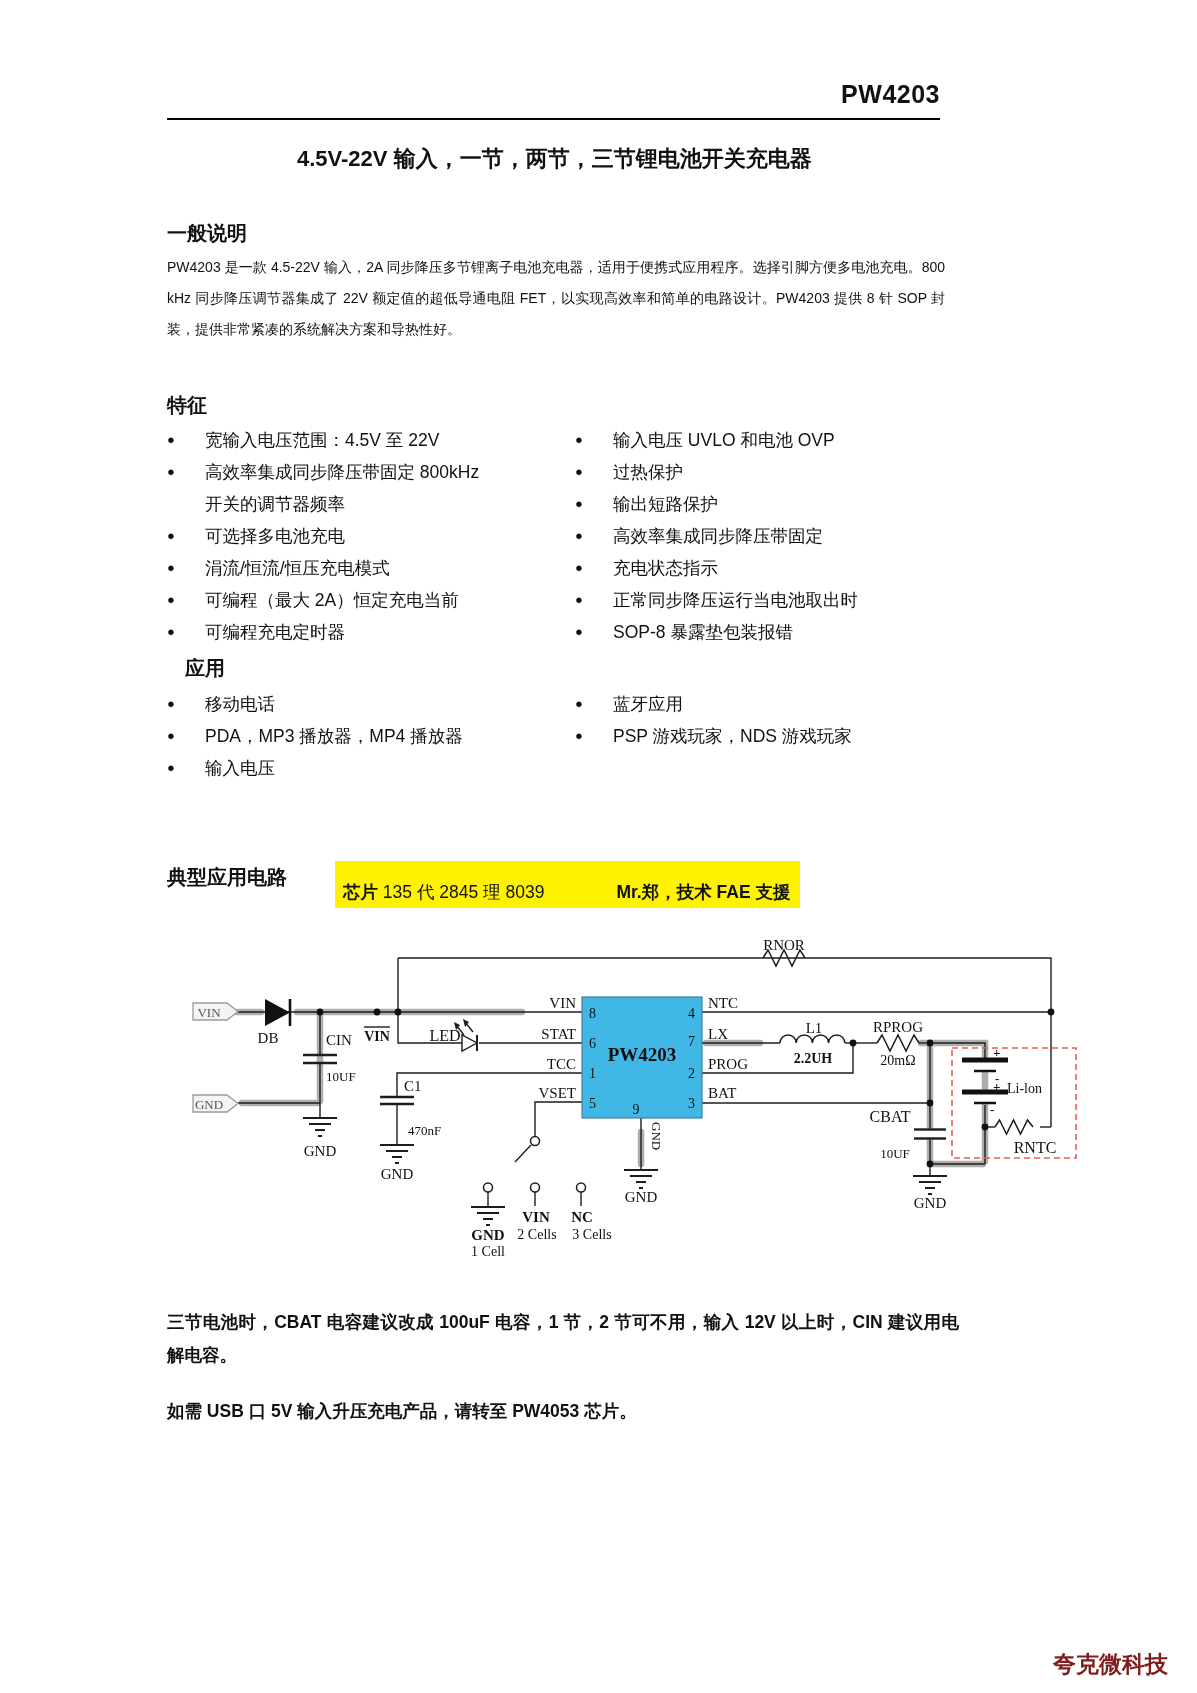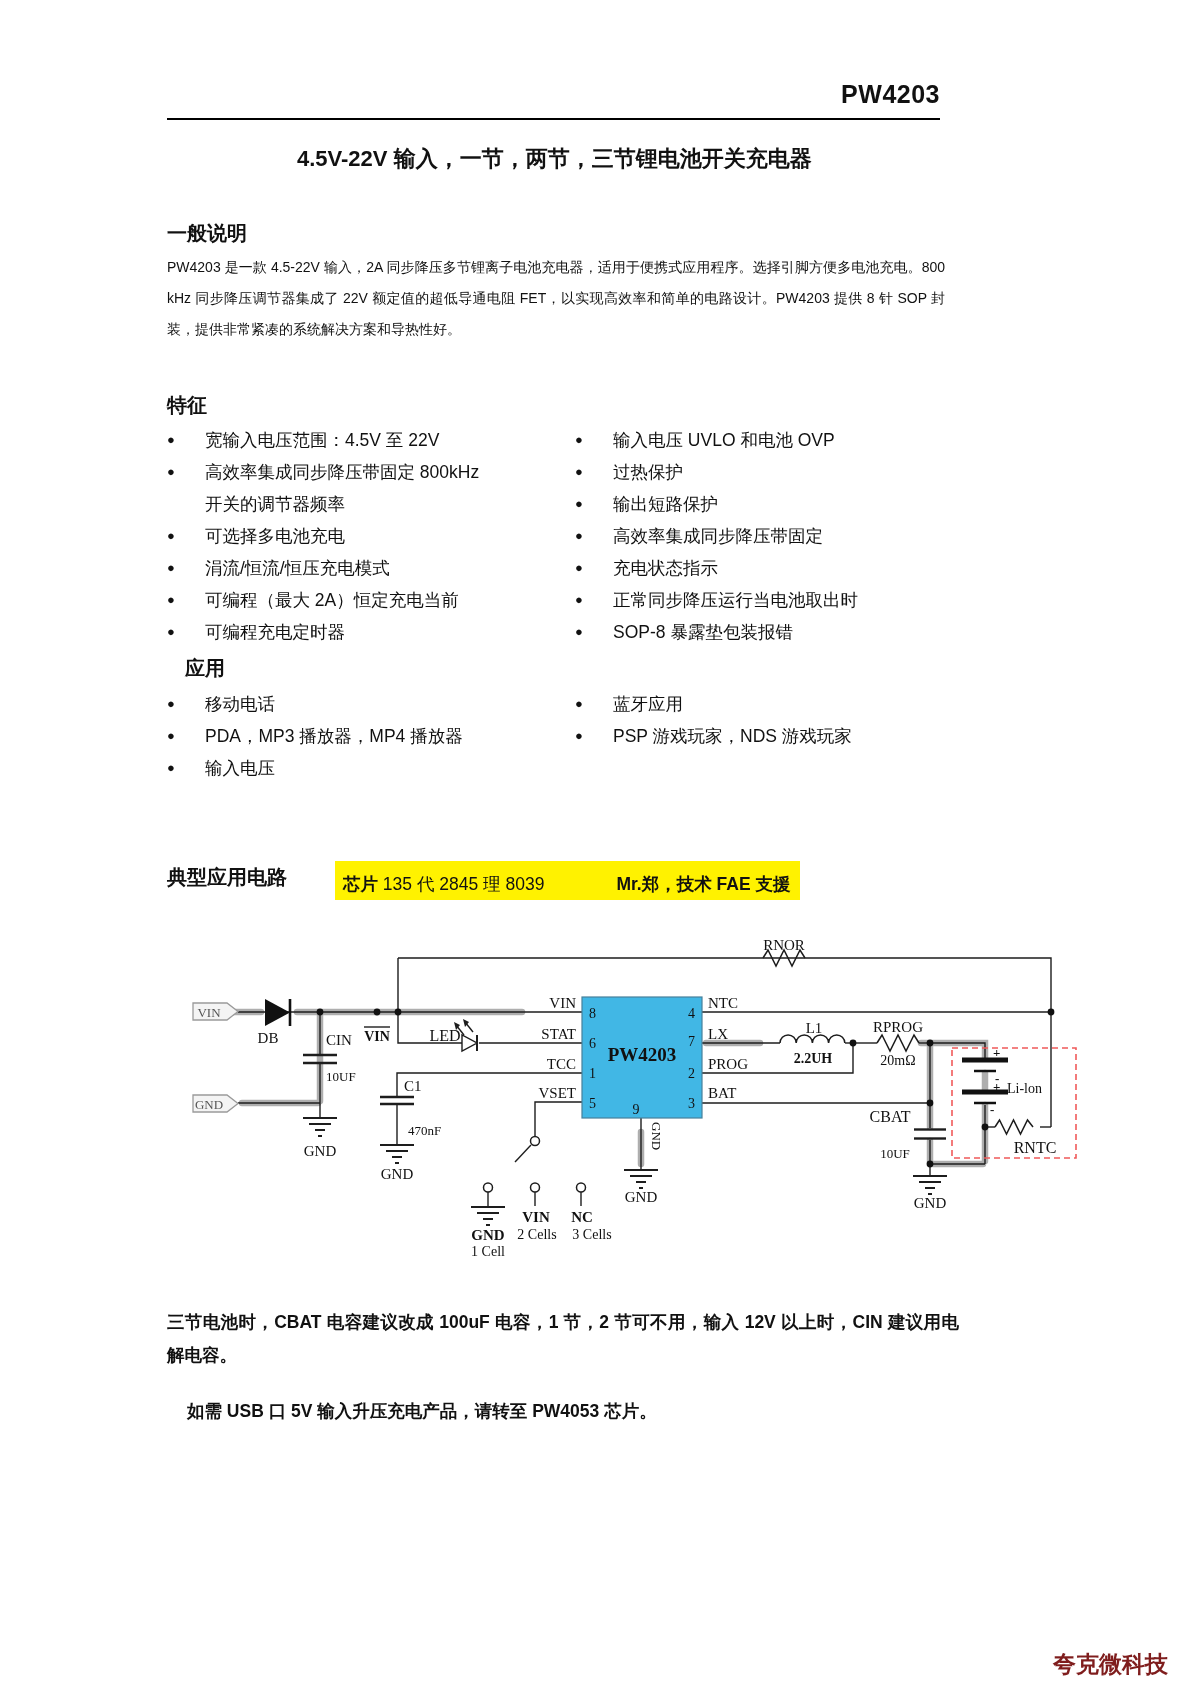--- a/index.html
+++ b/index.html
@@ -9,21 +9,21 @@
   .hdr-product{left:167px;top:80px;width:773px;text-align:right;font-size:25px;font-weight:bold;letter-spacing:.5px;}
   .hdr-rule{left:167px;top:118px;width:773px;height:2px;background:#000;}
   .doc-title{left:297px;top:144px;font-size:22px;font-weight:bold;white-space:nowrap;}
   .sec-h{font-size:20px;font-weight:bold;}
   .body-par{left:167px;top:252px;width:778px;font-size:14px;line-height:31px;text-align:justify;}
   .col{width:405px;}
   .row{display:flex;height:32px;align-items:center;font-size:17.5px;white-space:nowrap;}
   .row .bul{width:38px;font-size:13px;line-height:32px;}
   .row.cont .bul{visibility:hidden;}
   .hl-bar{left:335px;top:861px;height:31px;line-height:31px;background:#fff200;font-size:17.5px;
-          padding:8px 10px 0 8px;white-space:nowrap;}
+          padding:16px 10px 0 8px;white-space:nowrap;}
   .hl-b{font-weight:bold;}
   .hl-gap{display:inline-block;width:72px;}
   .note{left:167px;width:792px;font-weight:bold;font-size:17.5px;line-height:33px;text-align:justify;}
   .wm{left:1053px;top:1649px;font-size:23px;font-weight:bold;color:#7f1d1d;}
   svg text{font-family:"Liberation Serif",serif;fill:#111;}
   .t15{font-size:15px;} .t14{font-size:14px;} .t13{font-size:13px;} .t16{font-size:16px;}
   .bld{font-weight:bold;}
   .icname{font-size:19px;font-weight:bold;}
   .pin{font-size:14px;fill:#10102a;}
   .tagtx{font-size:13px;fill:#555;}
@@ -347,17 +347,17 @@
       <circle cx="853" cy="1043" r="3.4"></circle>
       <circle cx="930" cy="1043" r="3.4"></circle>
       <circle cx="930" cy="1103" r="3.4"></circle>
       <circle cx="930" cy="1164" r="3.4"></circle>
       <circle cx="985" cy="1127" r="3.4"></circle>
       <circle cx="1051" cy="1012" r="3.4"></circle>
     </g>
   </svg>
 
   <div class="abs note" style="top:1306px;">三节电池时，CBAT 电容建议改成 100uF 电容，1 节，2 节可不用，输入 12V 以上时，CIN 建议用电解电容。</div>
-  <div class="abs note" style="top:1395px;margin-left:20px;">如需 USB 口 5V 输入升压充电产品，请转至 PW4053 芯片。</div>
+  <div class="abs note" style="top:1395px;">如需 USB 口 5V 输入升压充电产品，请转至 PW4053 芯片。</div>
 
   <div class="abs wm">夸克微科技</div>
 
 </div>
 
 </body></html>

